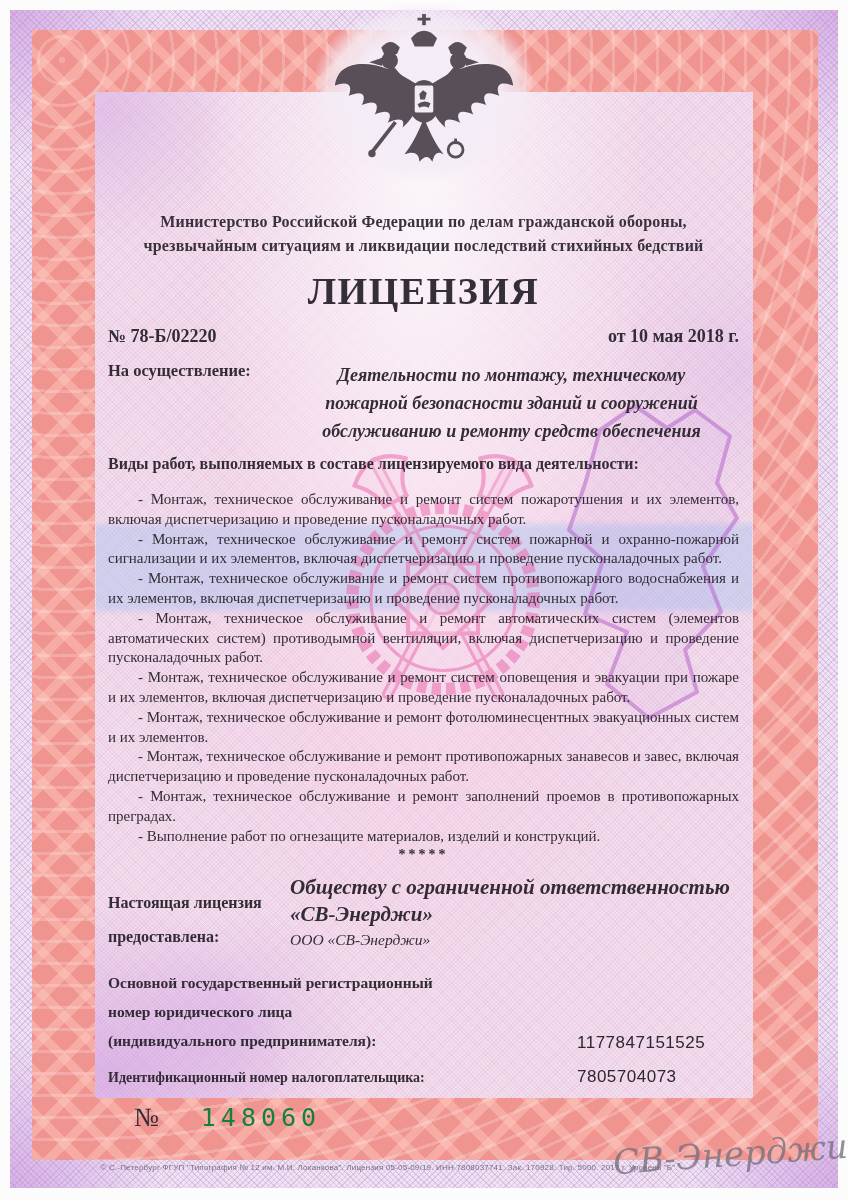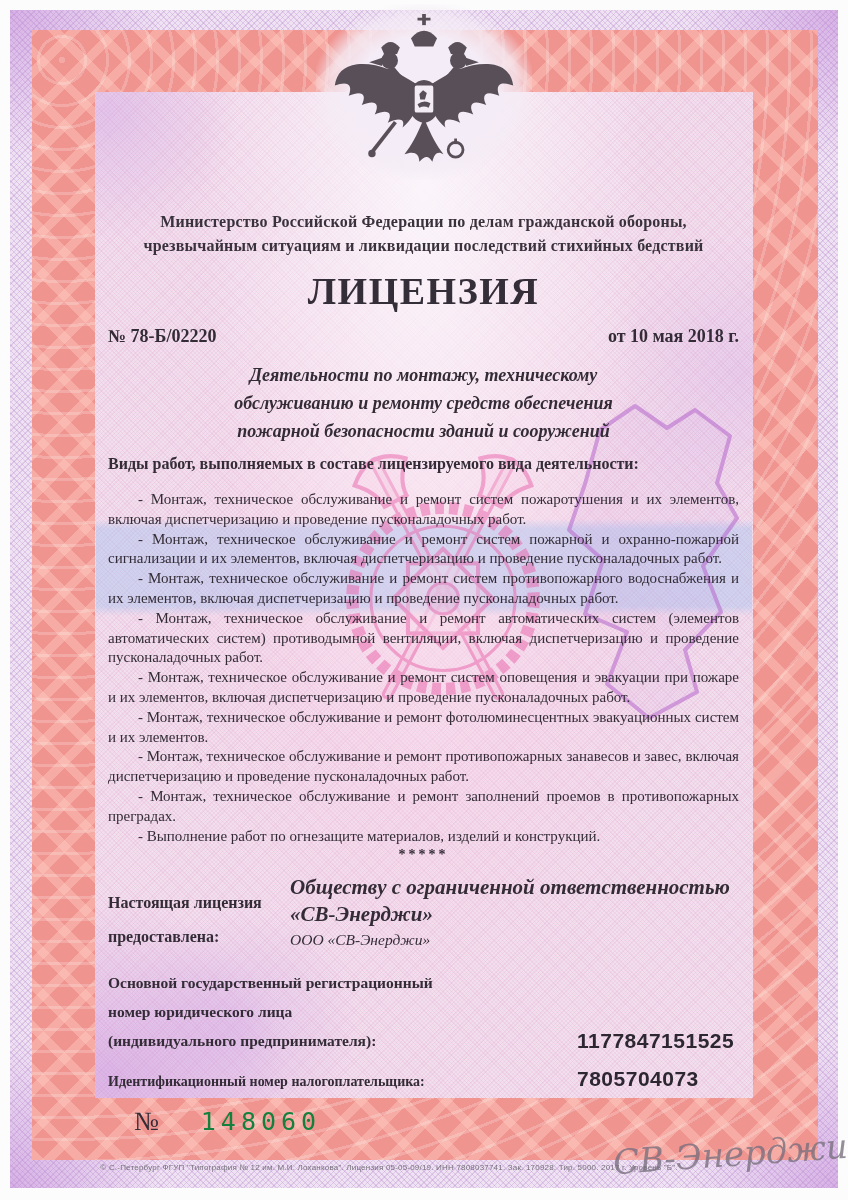--- a/index.html
+++ b/index.html
@@ -75,21 +75,21 @@
   .works{margin-top:15px;}
   .works p{margin:0;font-size:15px;line-height:19.8px;text-indent:30px;text-align:justify;}
   .stars{font-size:14px;line-height:18px;font-weight:700;text-align:center;letter-spacing:3px;}
   .granted{margin-top:10px;display:flex;}
   .granted-label{flex:none;width:176px;font-size:16px;font-weight:700;line-height:34px;margin-top:12px;}
   .grantee{flex:1;padding-left:6px;}
   .grantee .g-bold{font-size:21px;font-weight:700;font-style:italic;line-height:27px;}
   .grantee .g-plain{font-size:15.5px;font-style:italic;line-height:24px;}
   .ogrn{margin-top:14px;position:relative;}
   .ogrn-label{font-size:15.5px;font-weight:700;line-height:29px;}
-  .num-val{font-family:"Liberation Sans", sans-serif;font-weight:700;font-size:21px;letter-spacing:.5px;color:#2c2731;}
+  .num-val{font-family:"Liberation Sans", sans-serif;font-weight:400;font-size:17px;letter-spacing:.5px;color:#2c2731;}
   .ogrn-value{position:absolute;left:469px;bottom:2px;}
   .inn-row{margin-top:12px;display:flex;align-items:baseline;}
   .inn-label{font-size:14px;font-weight:700;}
   .inn-value{margin-left:auto;width:162px;flex:none;}
   .serial{margin-top:16px;display:flex;align-items:baseline;}
   .serial-prefix{font-size:26px;margin-left:26px;}
   .serial-number{margin-left:42px;font-family:"DejaVu Sans Mono", monospace;font-size:25px;letter-spacing:5px;color:#15803d;}
   .fine-print{
     position:absolute;left:0;right:70px;top:1163px;z-index:5;text-align:center;
     font-family:"Liberation Sans", sans-serif;font-size:8px;color:#76717c;letter-spacing:.2px;
@@ -203,24 +203,25 @@
     </div>
 
     <div class="title">ЛИЦЕНЗИЯ</div>
 
     <div class="num-row">
       <span>№ 78-Б/02220</span>
       <span>от 10 мая 2018 г.</span>
     </div>
 
     <div class="purpose">
+      <div class="purpose-label"><span class="u">На осуществление:</span></div>
       <div class="purpose-text">
         <div>Деятельности по монтажу, техническому</div>
+        <div>пожарной безопасности зданий и сооружений</div>
         <div>обслуживанию и ремонту средств обеспечения</div>
-        <div>пожарной безопасности зданий и сооружений</div>
       </div>
     </div>
 
     <div class="works-heading"><span class="u">Виды работ, выполняемых в составе лицензируемого вида деятельности:</span></div>
 
     <div class="works">
       <p>- Монтаж, техническое обслуживание и ремонт систем пожаротушения и их элементов, включая диспетчеризацию и проведение пусконаладочных работ.</p>
       <p>- Монтаж, техническое обслуживание и ремонт систем пожарной и охранно-пожарной сигнализации и их элементов, включая диспетчеризацию и проведение пусконаладочных работ.</p>
       <p>- Монтаж, техническое обслуживание и ремонт систем противопожарного водоснабжения и их элементов, включая диспетчеризацию и проведение пусконаладочных работ.</p>
       <p>- Монтаж, техническое обслуживание и ремонт автоматических систем (элементов автоматических систем) противодымной вентиляции, включая диспетчеризацию и проведение пусконаладочных работ.</p>

